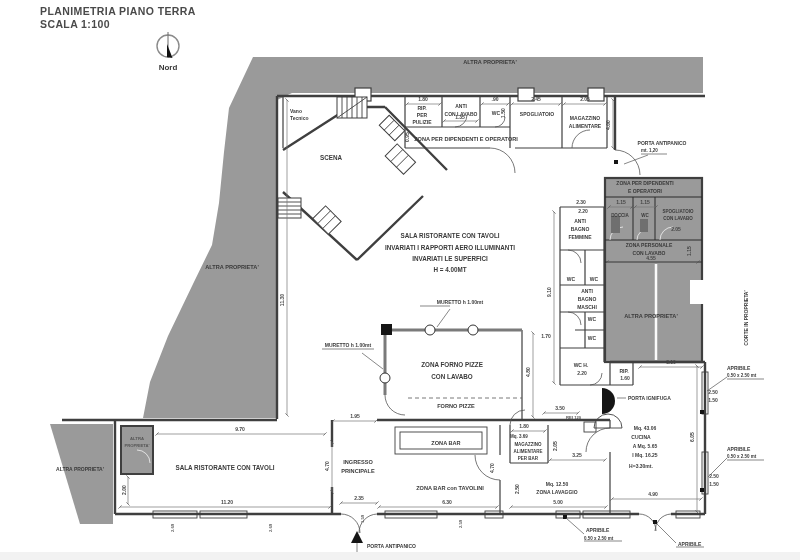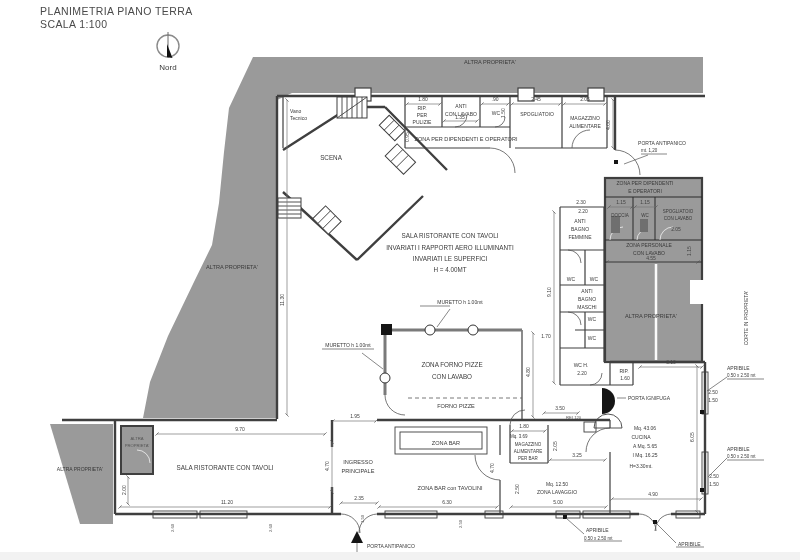--- a/index.html
+++ b/index.html
@@ -1,16 +1,16 @@
 <!DOCTYPE html>
 <html><head>
 <meta charset="utf-8">
 <style>
   html,body{margin:0;padding:0;background:#fff;}
-  .stage{position:relative;width:800px;height:560px;background:#ffffff;overflow:hidden;}
+  .stage{position:relative;width:800px;height:560px;background:#ffffff;overflow:hidden;font-weight:bold;}
   text{font-family:"Liberation Sans",sans-serif;fill:#3a3a3a;}
   .title{font-size:10.5px;fill:#4a4a4a;letter-spacing:.4px;}
   .room{font-size:6.3px;}
   .small{font-size:5.6px;}
   .s5{font-size:5px;}
   .s45{font-size:4.5px;}
   .dim{font-size:5px;fill:#444;}
   .tiny{font-size:4.2px;fill:#555;}
   .mid{text-anchor:middle;}
   .gray{fill:#9a9a9a;}

